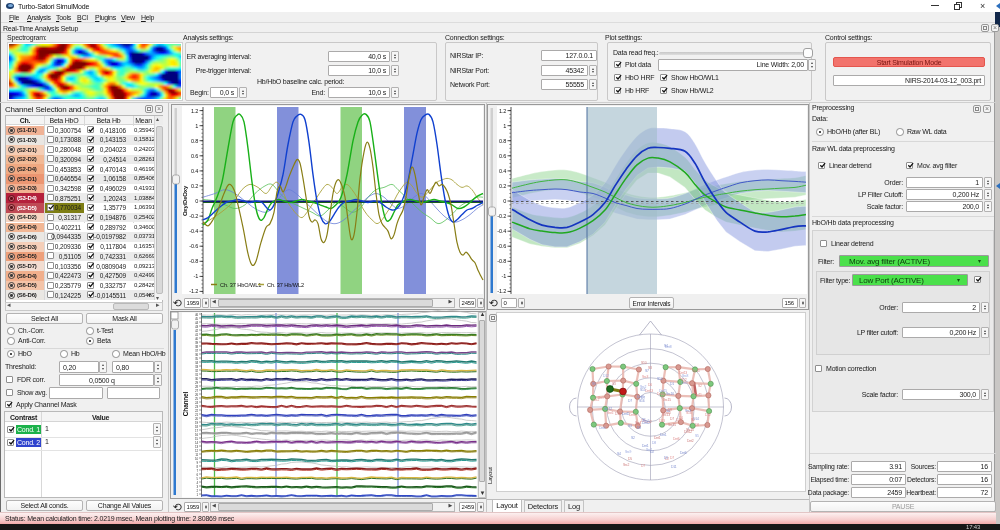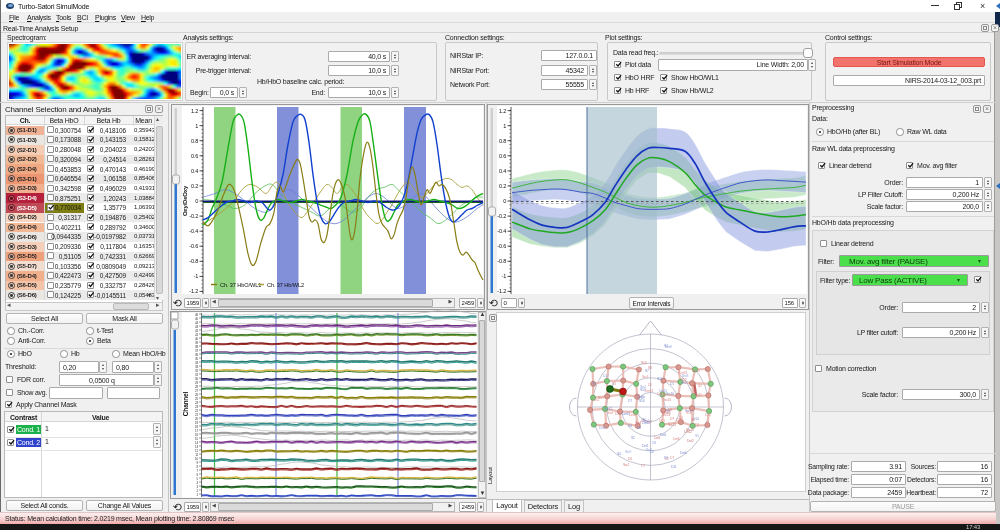--- a/index.html
+++ b/index.html
@@ -1208,21 +1208,21 @@
 <div class="abs" style="left:833px;top:57px;width:152px;height:10px;background:#f2736c;border:1px solid #e4564e;border-radius:2px;text-align:center;line-height:9px;color:#781511;">Start Simulation Mode</div>
 <div class="inp r" style="left:833px;top:75px;width:152px;height:11px;">NIRS-2014-03-12_003.prt</div>
 <div class="abs" style="left:981px;top:24px;width:8px;height:8px;border:1px solid #999;border-radius:2px;background:#f4f4f4;"></div>
 <div class="abs" style="left:983px;top:26px;width:4px;height:4px;border:1px solid #888;"></div>
 <div class="abs" style="left:991px;top:24px;width:8px;height:8px;border:1px solid #999;border-radius:2px;background:#f4f4f4;"></div>
 <div class="lbl" style="left:993px;top:23.5px;font-size:7px;color:#777;">×</div>
 <div class="abs" style="left:0;top:102px;width:996px;height:1px;background:#cfcfcf;"></div>
 <div class="abs" style="left:168px;top:103px;width:1px;height:409px;background:#c6c6c6;"></div>
 <div class="abs" style="left:486px;top:103px;width:1px;height:409px;background:#c6c6c6;"></div>
 <div class="abs" style="left:809px;top:103px;width:1px;height:409px;background:#c6c6c6;"></div>
-<div class="lbl" style="left:5px;top:105px;font-size:8px;">Channel Selection and Analysis</div>
+<div class="lbl" style="left:5px;top:105px;font-size:8px;">Channel Selection and Control</div>
 <div class="abs" style="left:145px;top:105px;width:8px;height:8px;border:1px solid #999;border-radius:2px;background:#f4f4f4;"></div>
 <div class="abs" style="left:147px;top:107px;width:4px;height:4px;border:1px solid #888;"></div>
 <div class="abs" style="left:155px;top:105px;width:8px;height:8px;border:1px solid #999;border-radius:2px;background:#f4f4f4;"></div>
 <div class="lbl" style="left:157px;top:104.5px;font-size:7px;color:#777;">×</div>
 <div class="abs" style="left:5px;top:115px;width:158px;height:196px;background:#fff;border:1px solid #b9b9b9;"></div>
 <div class="abs" style="left:6px;top:116px;width:148px;height:9px;background:#f4f4f4;border-bottom:1px solid #d5d5d5;"></div>
 <div class="lbl" style="left:6px;top:116.5px;width:38px;text-align:center;font-weight:bold;font-size:7px;">Ch.</div>
 <div class="lbl" style="left:44px;top:116.5px;width:40px;text-align:center;font-size:7px;">Beta HbO</div>
 <div class="lbl" style="left:84px;top:116.5px;width:49px;text-align:center;font-size:7px;">Beta Hb</div>
 <div class="lbl" style="left:133px;top:116.5px;width:21px;text-align:center;font-size:7px;">Mean</div>
@@ -2103,25 +2103,25 @@
 <div class="spin" style="left:984px;top:189px;height:11px;"></div>
 <div class="lbl" style="left:903px;top:203px;transform:translateX(-100%);">Scale factor:</div>
 <div class="inp r" style="left:906px;top:201px;width:77px;height:11px;">200,0</div>
 <div class="spin" style="left:984px;top:201px;height:11px;"></div>
 <div class="abs" style="left:812px;top:216px;width:182px;height:1px;background:#d8d8d8;"></div>
 <div class="lbl" style="left:812px;top:219px;">HbO/Hb data preprocessing</div>
 <div class="abs" style="left:812px;top:230px;width:182px;height:182px;background:#eaeaea;border:1px solid #d2d2d2;"></div>
 <div class="cb" style="left:820px;top:240px;"></div>
 <div class="lbl" style="left:831px;top:240px;">Linear detrend</div>
 <div class="lbl" style="left:818px;top:258px;">Filter:</div>
-<div class="abs" style="left:839px;top:255px;width:150px;height:12px;background:#4be04b;border:1px solid #9b9b9b;border-radius:1px;font-size:8px;line-height:11px;padding-left:9px;color:#0b3b0b;">Mov. avg filter (PAUSE)</div>
+<div class="abs" style="left:839px;top:255px;width:150px;height:12px;background:#4be04b;border:1px solid #9b9b9b;border-radius:1px;font-size:8px;line-height:11px;padding-left:9px;color:#0b3b0b;">Mov. avg filter (ACTIVE)</div>
 <div class="lbl" style="left:978px;top:257px;font-size:6px;color:#135213;">▾</div>
 <div class="abs" style="left:816px;top:271px;width:174px;height:84px;background:#e6e6e6;border:1px solid #d0d0d0;"></div>
 <div class="lbl" style="left:820px;top:277px;">Filter type:</div>
-<div class="abs" style="left:852px;top:274px;width:116px;height:12px;background:#4be04b;border:1px solid #9b9b9b;border-radius:1px;font-size:8px;line-height:11px;padding-left:6px;color:#0b3b0b;">Low Pass (ACTIVE)</div>
+<div class="abs" style="left:852px;top:274px;width:116px;height:12px;background:#4be04b;border:1px solid #9b9b9b;border-radius:1px;font-size:8px;line-height:11px;padding-left:6px;color:#0b3b0b;">Low Port (ACTIVE)</div>
 <div class="lbl" style="left:957px;top:276px;font-size:6px;color:#135213;">▾</div>
 <div class="cb c" style="left:974px;top:276px;"></div>
 <div class="lbl" style="left:898px;top:304px;transform:translateX(-100%);">Order:</div>
 <div class="inp r" style="left:902px;top:302px;width:78px;height:11px;">2</div>
 <div class="spin" style="left:981px;top:302px;height:11px;"></div>
 <div class="lbl" style="left:898px;top:329px;transform:translateX(-100%);">LP filter cutoff:</div>
 <div class="inp r" style="left:902px;top:327px;width:78px;height:11px;">0,200 Hz</div>
 <div class="spin" style="left:981px;top:327px;height:11px;"></div>
 <div class="cb" style="left:815px;top:365px;"></div>
 <div class="lbl" style="left:826px;top:365px;">Motion correction</div>

